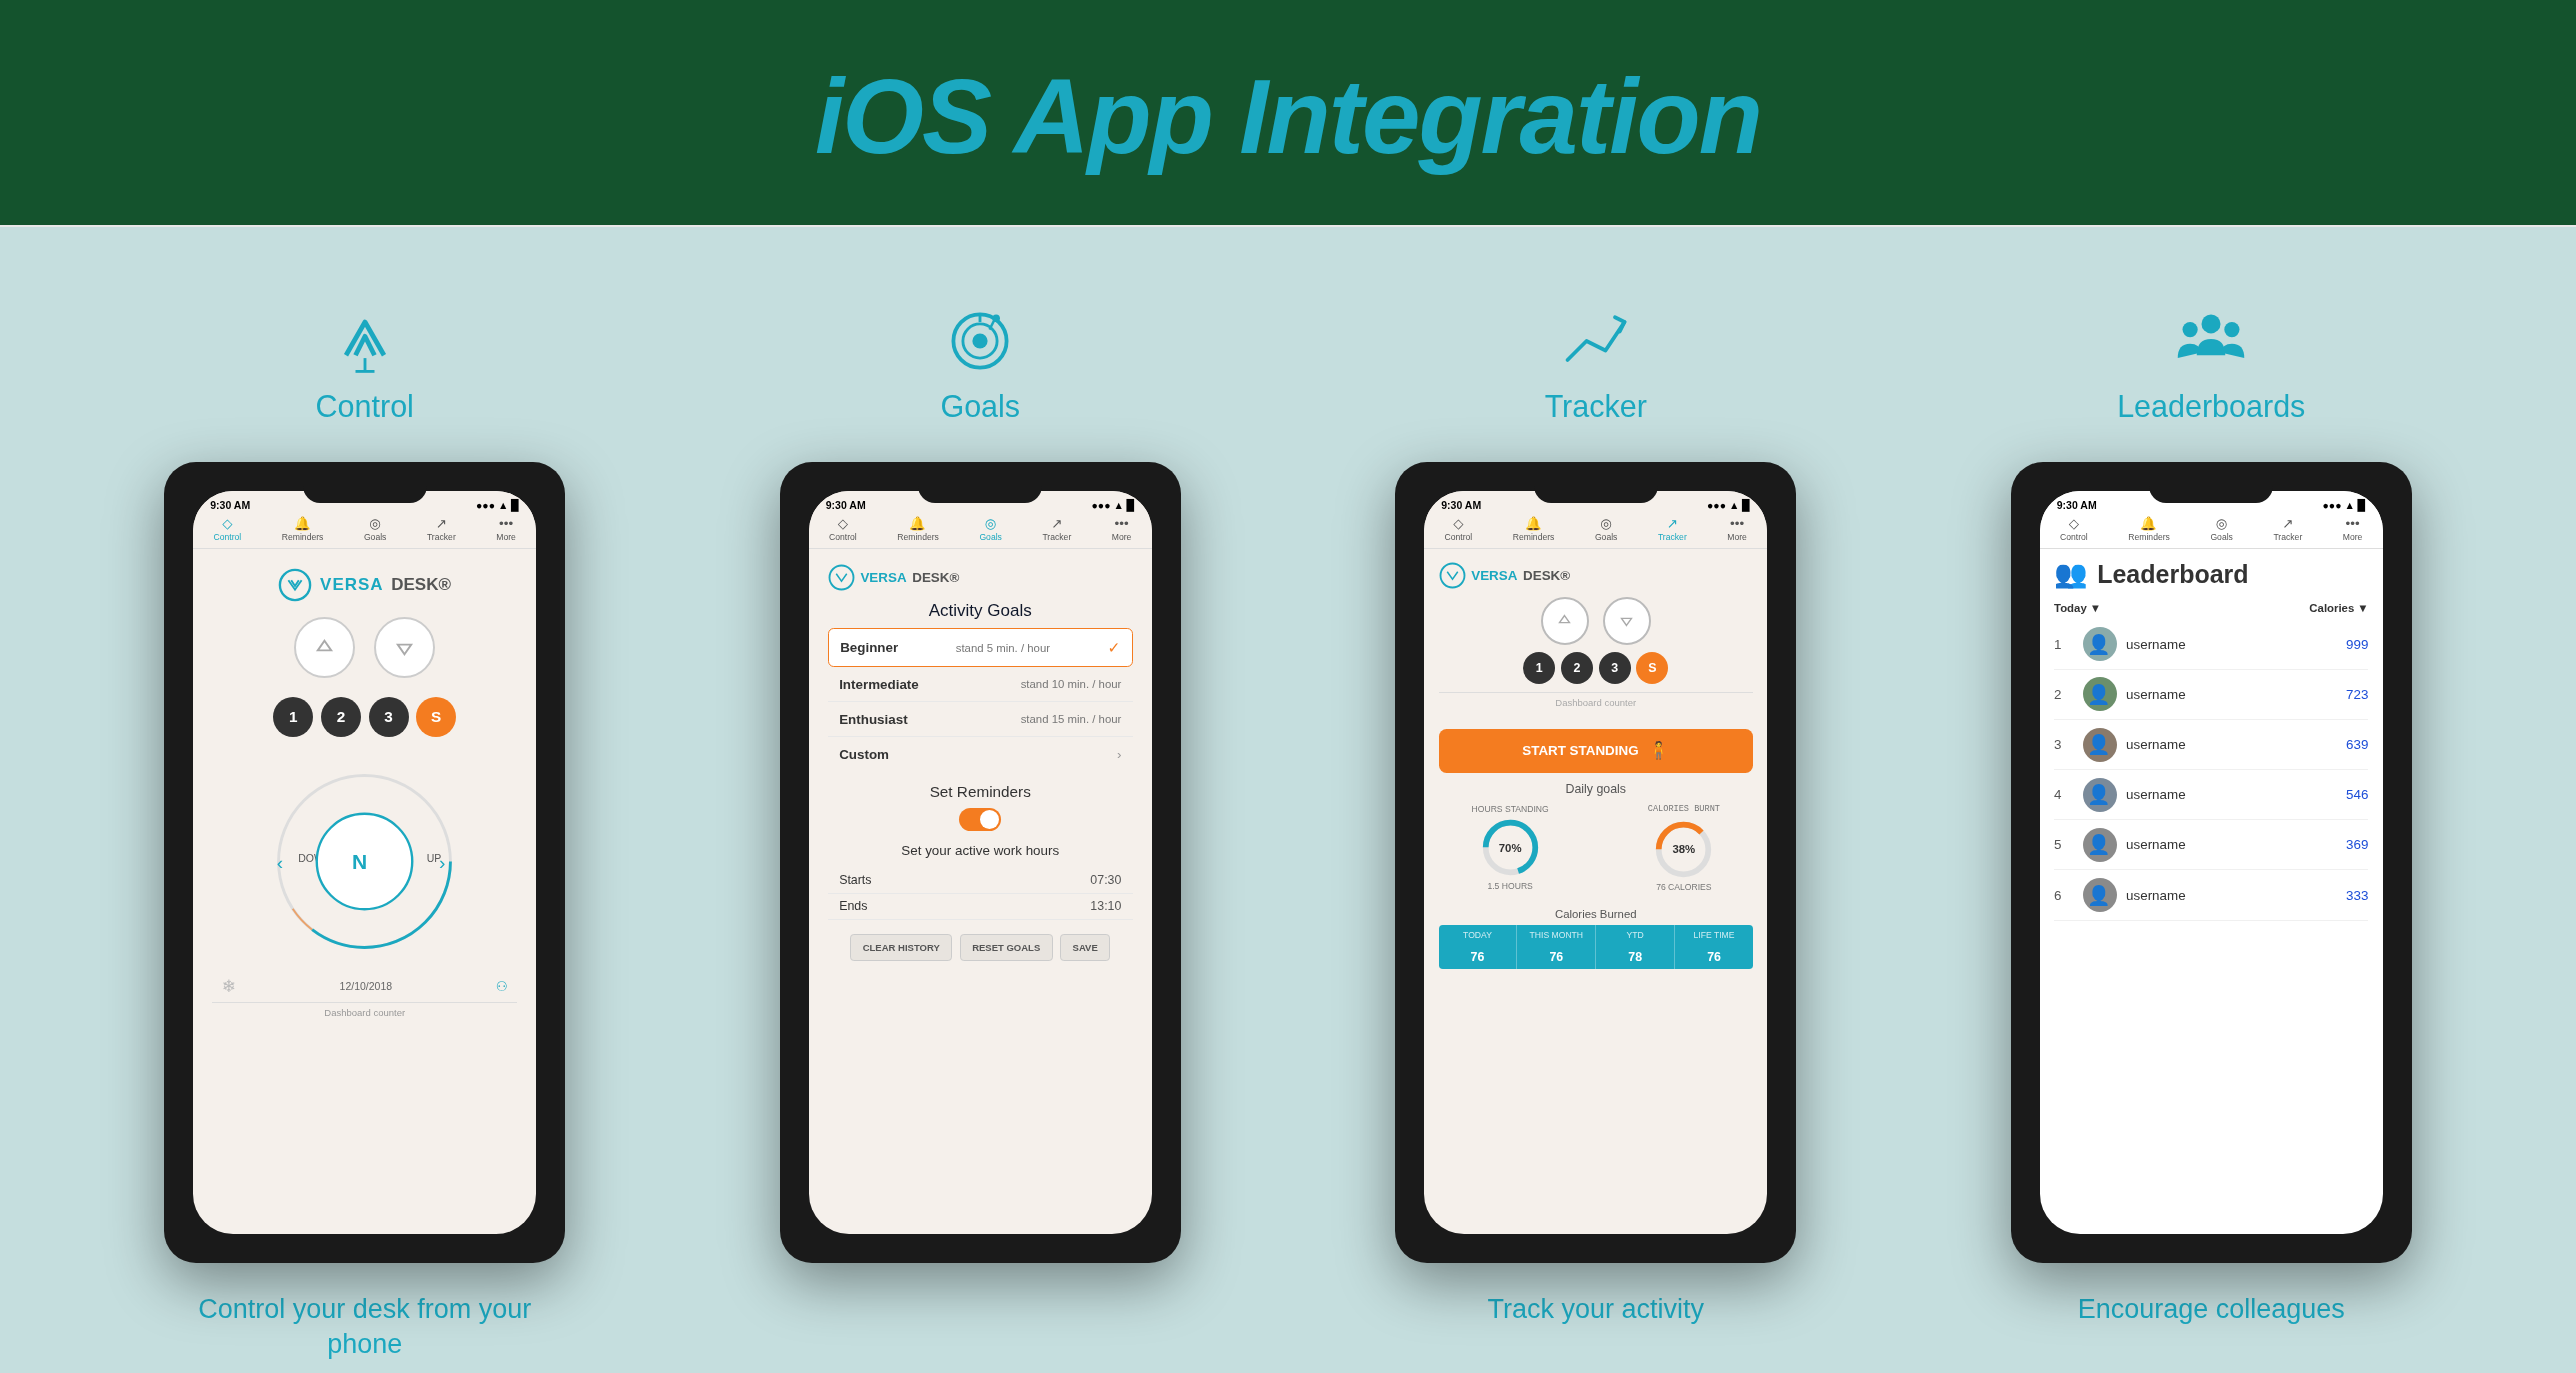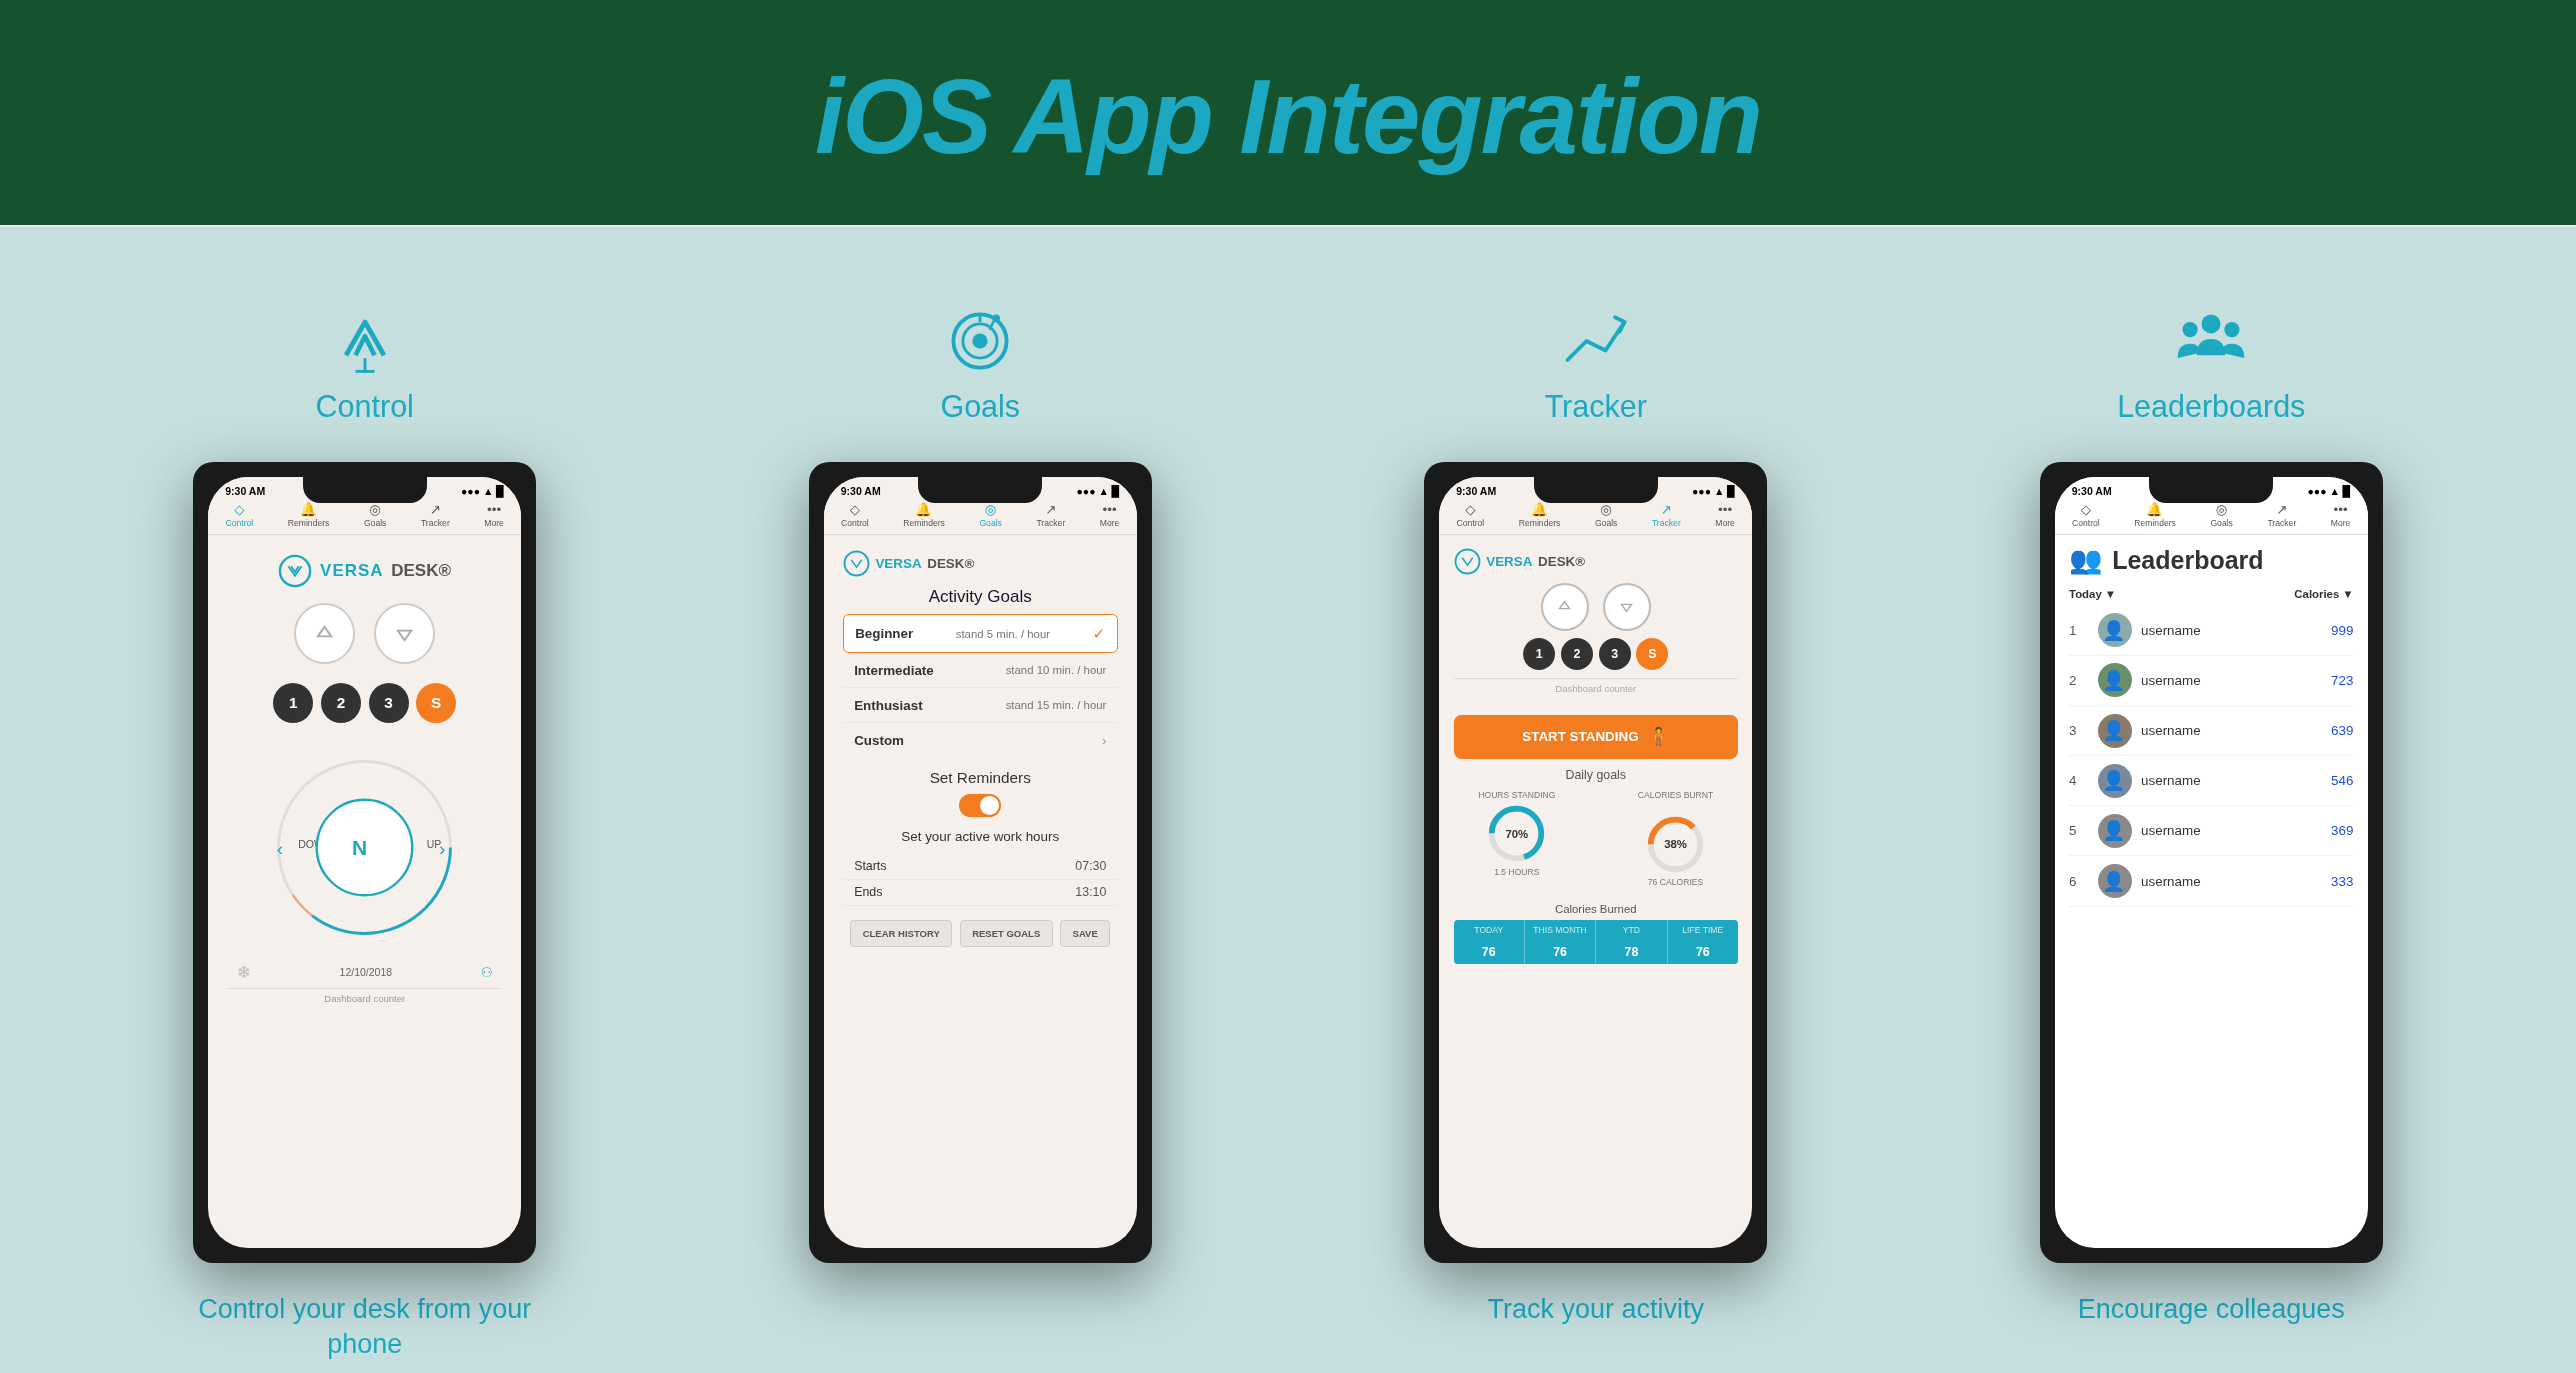--- a/index.html
+++ b/index.html
@@ -64,25 +64,25 @@
       height: 76px;
     }
     .section-label {
       font-size: 30.5px;
       color: #1ba8c0;
       font-weight: 400;
     }
 
     
     .phone-frame {
-      width: 343px;
+      width: 401px;
       height: 801px;
       background: #1a1a1a;
-      border-radius: 20px;
-      padding: 15px;
+      border-radius: 32px;
+      padding: 29px;
       box-shadow: 0 19px 57px rgba(0,0,0,0.4);
       position: relative;
     }
     .phone-notch {
       position: absolute;
       top: 14.3px;
       left: 50%;
       transform: translateX(-50%);
       width: 124px;
       height: 27px;
@@ -710,21 +710,21 @@
                   <svg width="61" height="61" viewBox="0 0 64 64">
                     <circle cx="32" cy="32" r="26" stroke="#ddd" stroke-width="6" fill="none"></circle>
                     <circle cx="32" cy="32" r="26" stroke="#1ba8c0" stroke-width="6" fill="none" stroke-dasharray="114 49" stroke-dashoffset="41" transform="rotate(-90 32 32)"></circle>
                   </svg>
                   <div style="position:absolute;top:50%;left:50%;transform:translate(-50%,-50%);font-size:11.4px;font-weight:700;color:#333;">70%</div>
                 </div>
                 <div style="font-size:8.6px;color:#777;margin-top:2.9px;">1.5 HOURS</div>
               </div>
 
               <div style="text-align:center;">
-                <div style="font-size:8.6px;color:#777;text-transform:uppercase;margin-bottom:14px;">CALORIES BURNT</div>
+                <div style="font-size:8.6px;color:#777;text-transform:uppercase;margin-bottom:5px;font-family:Liberation Mono, monospace;">CALORIES BURNT</div>
                 <div style="position:relative;width:61px;height:61px;margin:0 auto;">
                   <svg width="61" height="61" viewBox="0 0 64 64">
                     <circle cx="32" cy="32" r="26" stroke="#ddd" stroke-width="6" fill="none"></circle>
                     <circle cx="32" cy="32" r="26" stroke="#f47c20" stroke-width="6" fill="none" stroke-dasharray="62 101" stroke-dashoffset="41" transform="rotate(-90 32 32)"></circle>
                   </svg>
                   <div style="position:absolute;top:50%;left:50%;transform:translate(-50%,-50%);font-size:11.4px;font-weight:700;color:#333;">38%</div>
                 </div>
                 <div style="font-size:8.6px;color:#777;margin-top:2.9px;">76 CALORIES</div>
               </div>
             </div>

